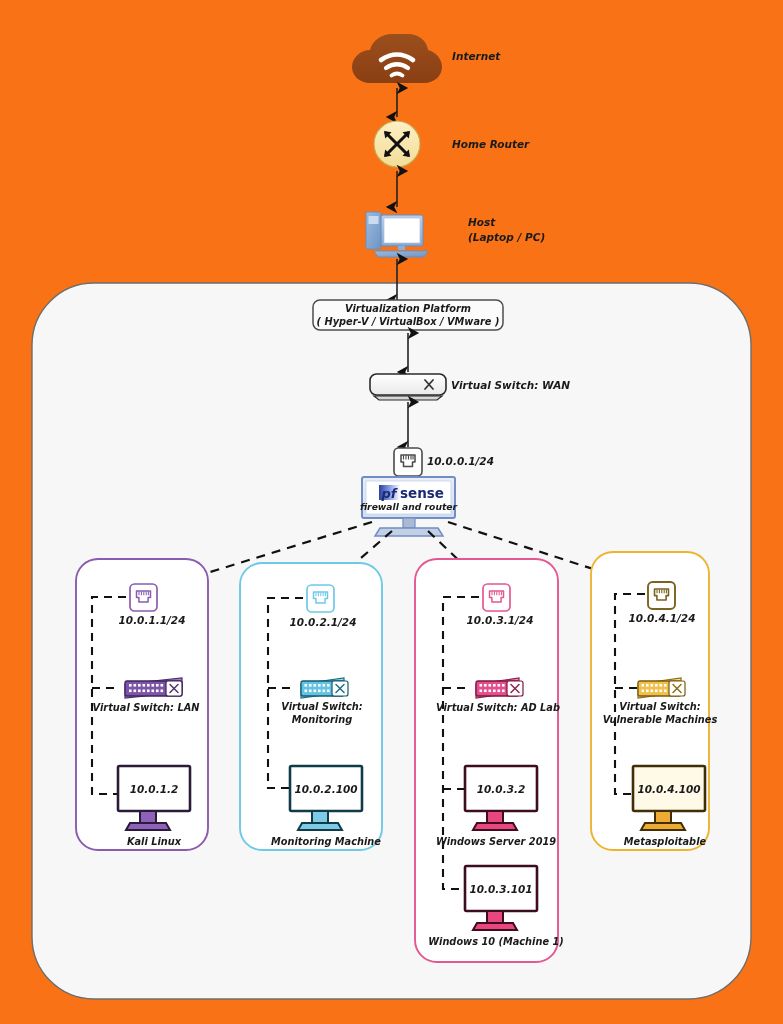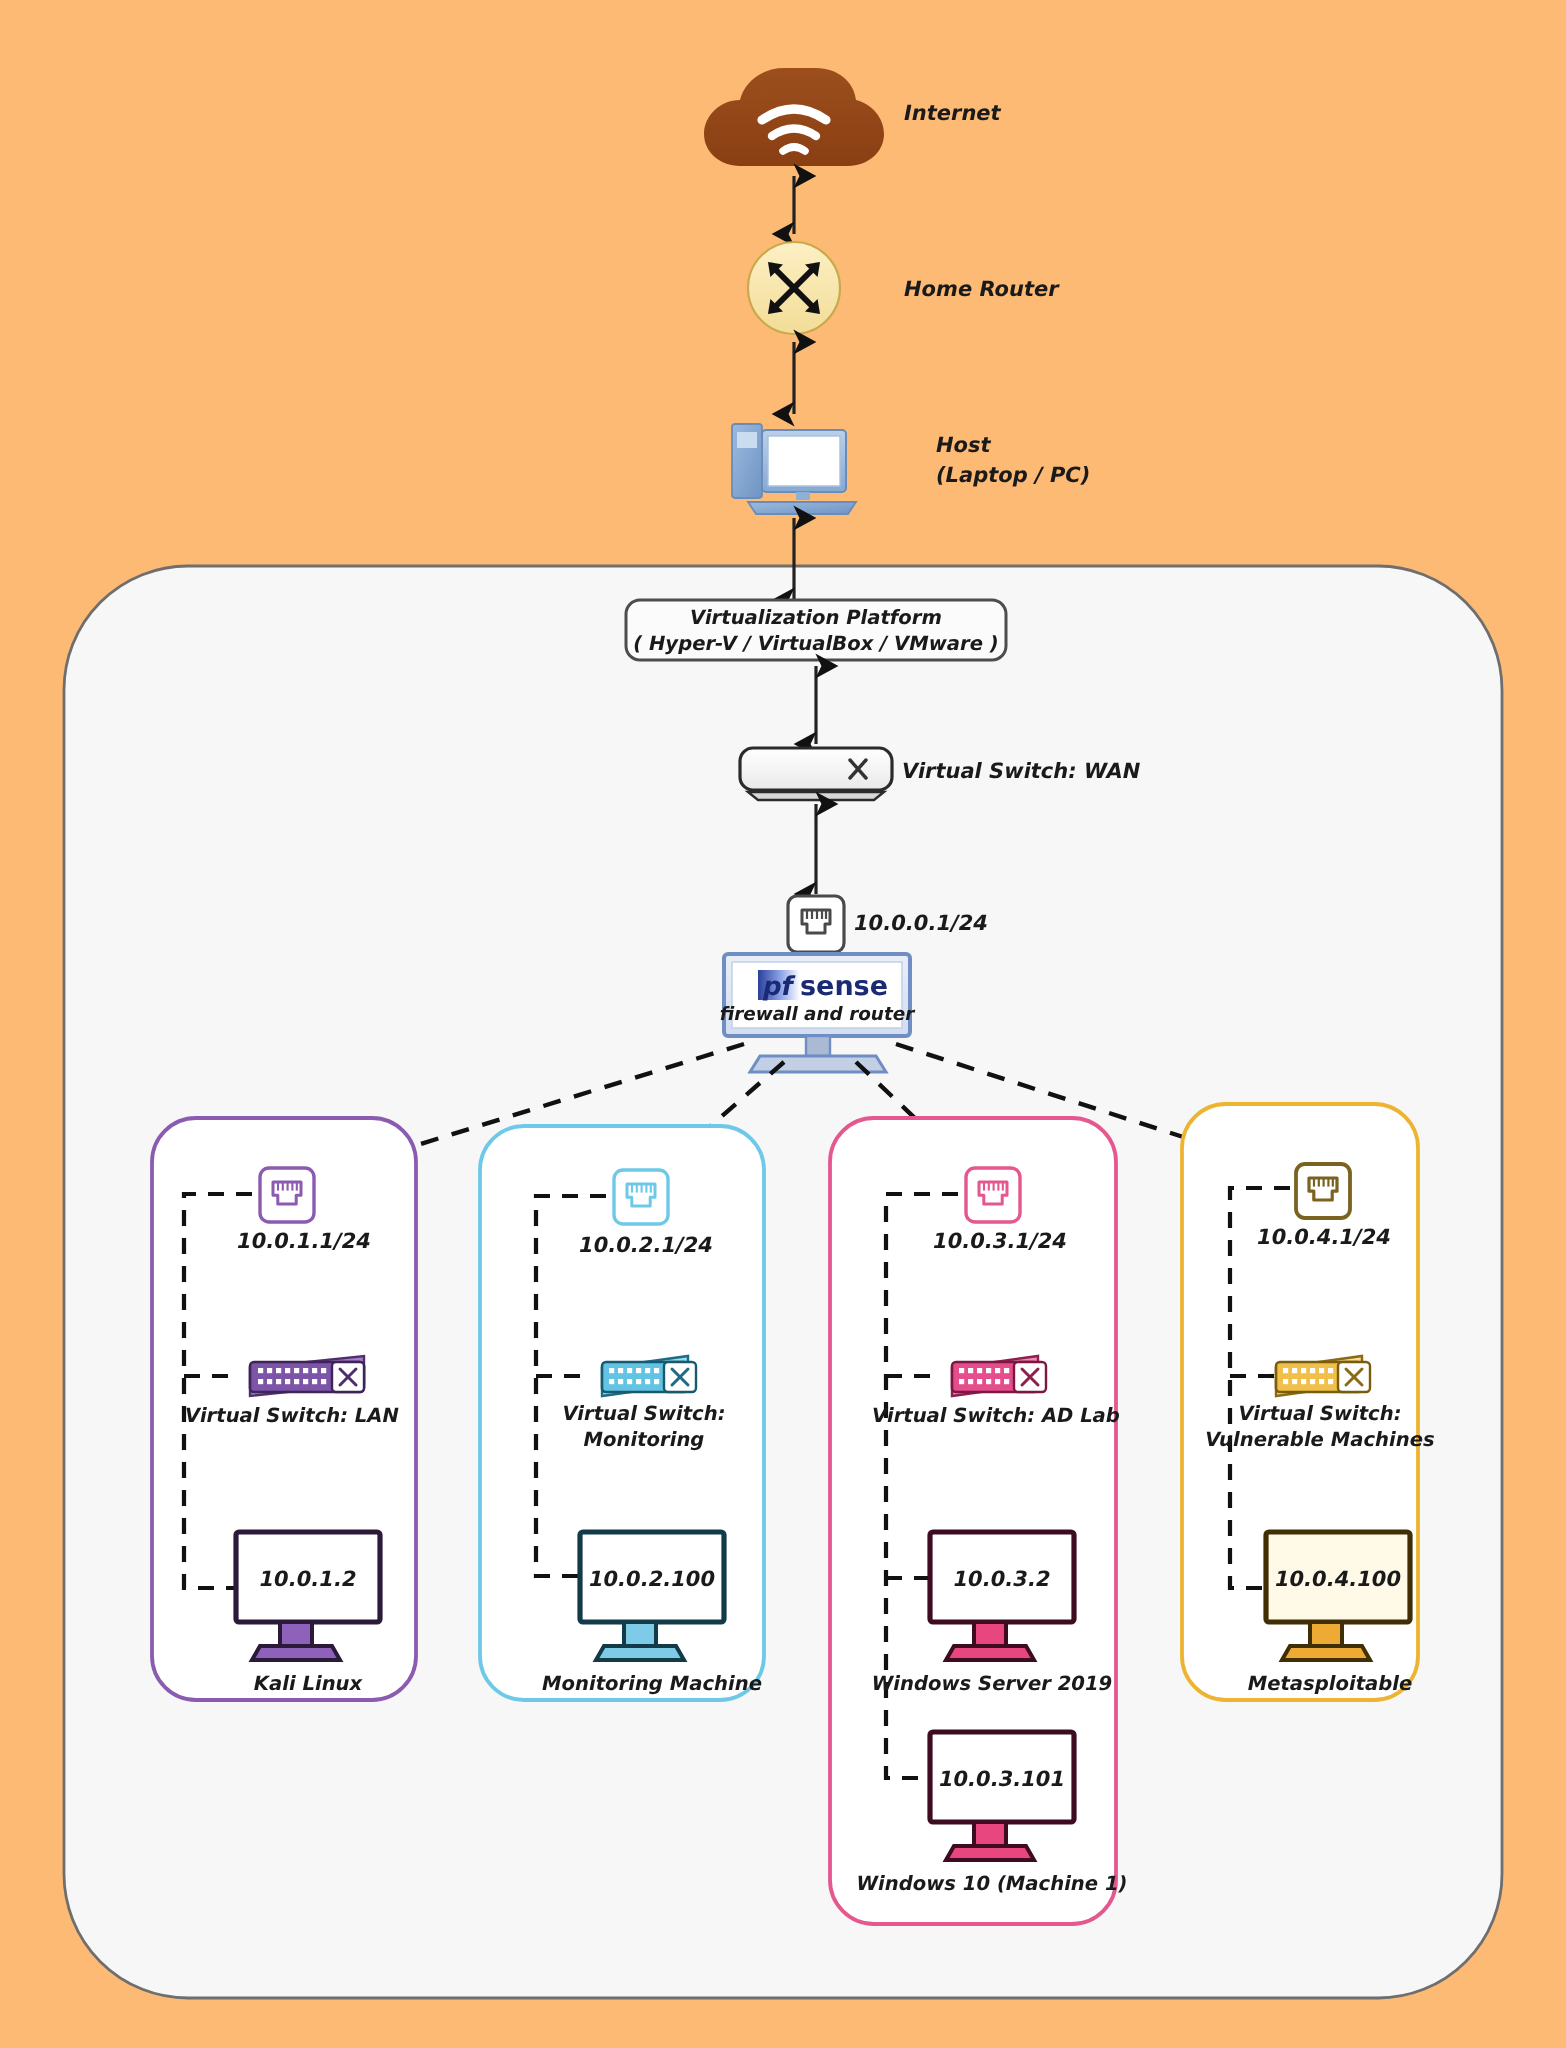--- a/index.html
+++ b/index.html
@@ -5,21 +5,21 @@
   * { box-sizing: border-box; }
   html, body {
     margin: 0; padding: 0;
     background: #ffffff;
     font-family: "DejaVu Sans", sans-serif;
   }
   #page {
     position: relative;
     width: 783px;
     height: 1024px;
-    background: #fdba74;
+    background: #f97316;
     overflow: hidden;
   }
   svg#diagram {
     position: absolute;
     left: 0; top: 0;
     width: 783px;
     height: 1024px;
   }
   .lbl {
     font-family: "DejaVu Sans", sans-serif;

